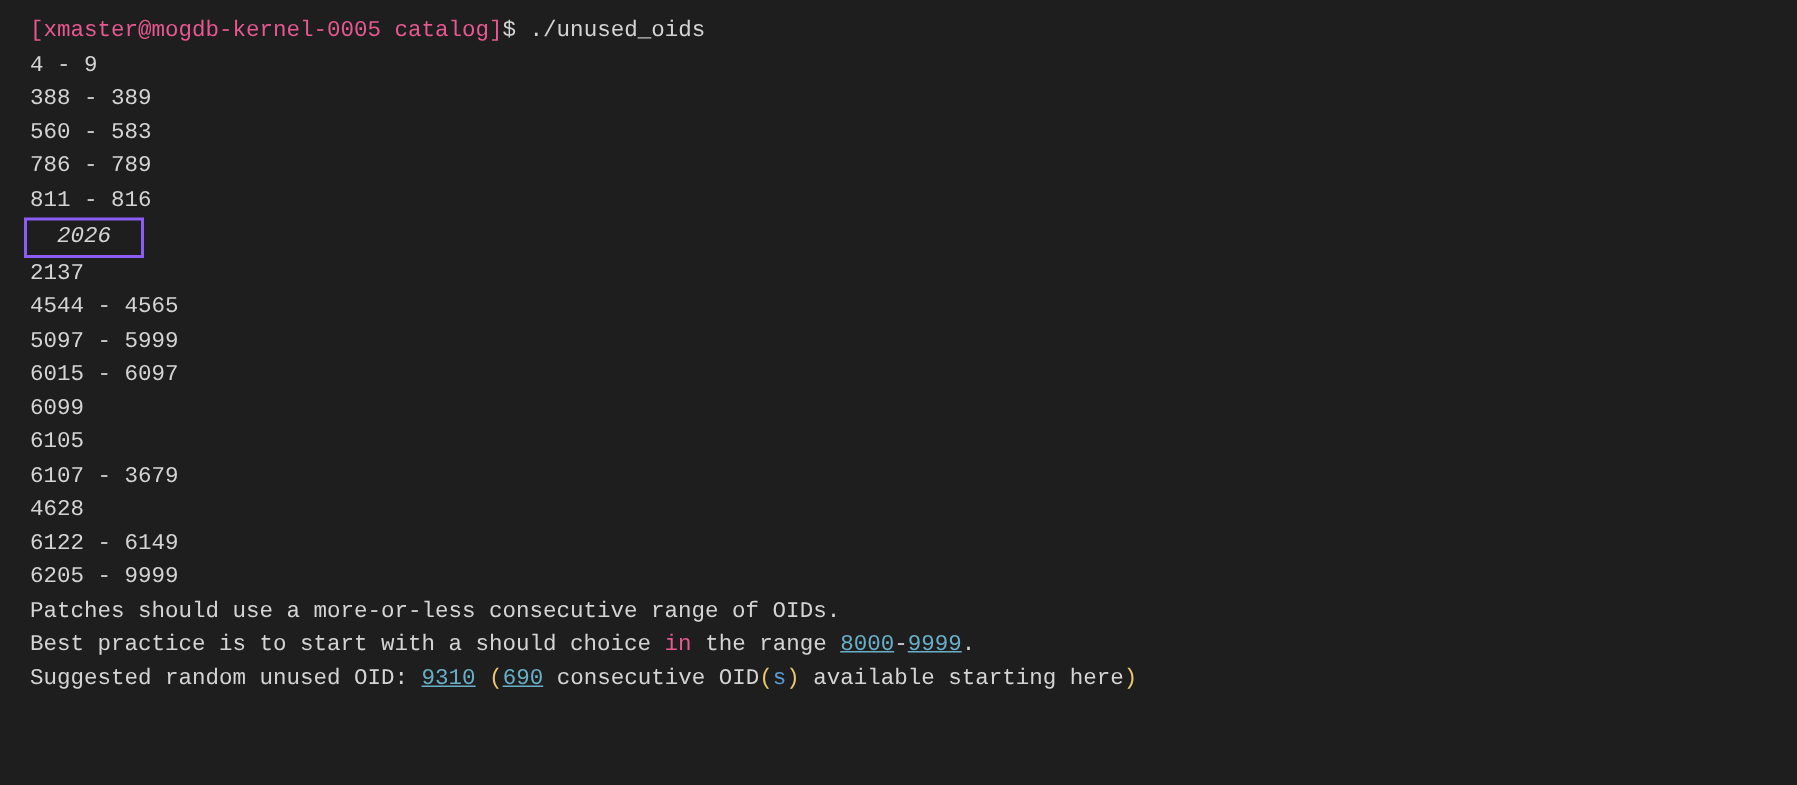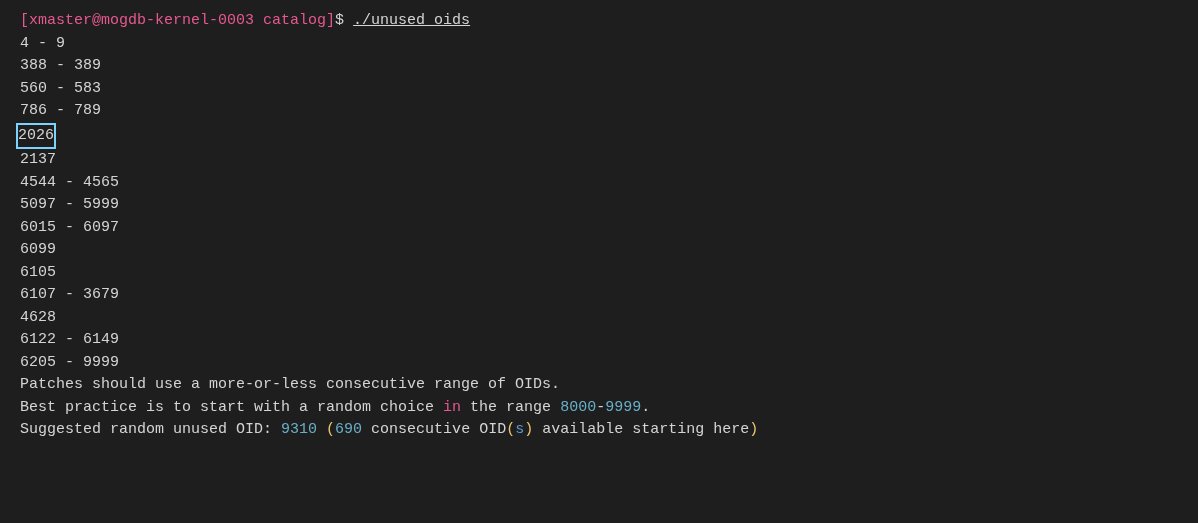--- a/index.html
+++ b/index.html
@@ -10,53 +10,55 @@
       font-size: 15px;
       line-height: 1.5;
       padding: 10px 20px;
       width: 1198px;
       height: 523px;
       overflow: hidden;
     }
     .prompt-line { white-space: pre; }
     .bracket-user-host { color: #e65890; }
     .dollar { color: #d4d4d4; }
-    .command { color: #d4d4d4; text-decoration: underline; }
+    .command { color: #d4d4d4; }
     .output-line { color: #d4d4d4; white-space: pre; }
     .highlighted {
-      border: 2px solid #7dd3fc;
+      border: 2px solid #8b5cf6;
       display: inline-block;
-      padding: 0 0;
+      padding: 0 20px;
       margin-left: -4px;
+      font-style: italic;
     }
     .syntax-in { color: #e65890; }
-    .syntax-num { color: #6aafc8; }
+    .syntax-num { color: #6aafc8; text-decoration: underline; }
     .syntax-paren { color: #ebc66f; }
     .syntax-s { color: #5a9cd6; }
   </style>
 </head>
 <body>
 
-<div class="prompt-line"><span class="bracket-user-host">[xmaster@mogdb-kernel-0003 catalog]</span><span class="dollar">$ </span><span class="command">./unused_oids</span></div>
+<div class="prompt-line"><span class="bracket-user-host">[xmaster@mogdb-kernel-0005 catalog]</span><span class="dollar">$ </span><span class="command">./unused_oids</span></div>
 
 <div id="output-lines">
     <div class="output-line">4 - 9</div>
     <div class="output-line">388 - 389</div>
     <div class="output-line">560 - 583</div>
     <div class="output-line">786 - 789</div>
+    <div class="output-line">811 - 816</div>
     <div class="output-line"><span class="highlighted">2026</span></div>
     <div class="output-line">2137</div>
     <div class="output-line">4544 - 4565</div>
     <div class="output-line">5097 - 5999</div>
     <div class="output-line">6015 - 6097</div>
     <div class="output-line">6099</div>
     <div class="output-line">6105</div>
     <div class="output-line">6107 - 3679</div>
     <div class="output-line">4628</div>
     <div class="output-line">6122 - 6149</div>
     <div class="output-line">6205 - 9999</div>
   </div>
 
 <div class="output-line">Patches should use a more-or-less consecutive range of OIDs.</div>
 
-<div class="output-line"><span>Best practice is to start with a random choice </span><span class="syntax-in">in</span><span> the range </span><span class="syntax-num">8000</span><span>-</span><span class="syntax-num">9999</span><span>.</span></div>
+<div class="output-line"><span>Best practice is to start with a should choice </span><span class="syntax-in">in</span><span> the range </span><span class="syntax-num">8000</span><span>-</span><span class="syntax-num">9999</span><span>.</span></div>
 
 <div class="output-line"><span>Suggested random unused OID: </span><span class="syntax-num">9310</span><span> </span><span class="syntax-paren">(</span><span class="syntax-num">690</span><span> consecutive OID</span><span class="syntax-paren">(</span><span class="syntax-s">s</span><span class="syntax-paren">)</span><span> available starting here</span><span class="syntax-paren">)</span></div>
 
 </body></html>

